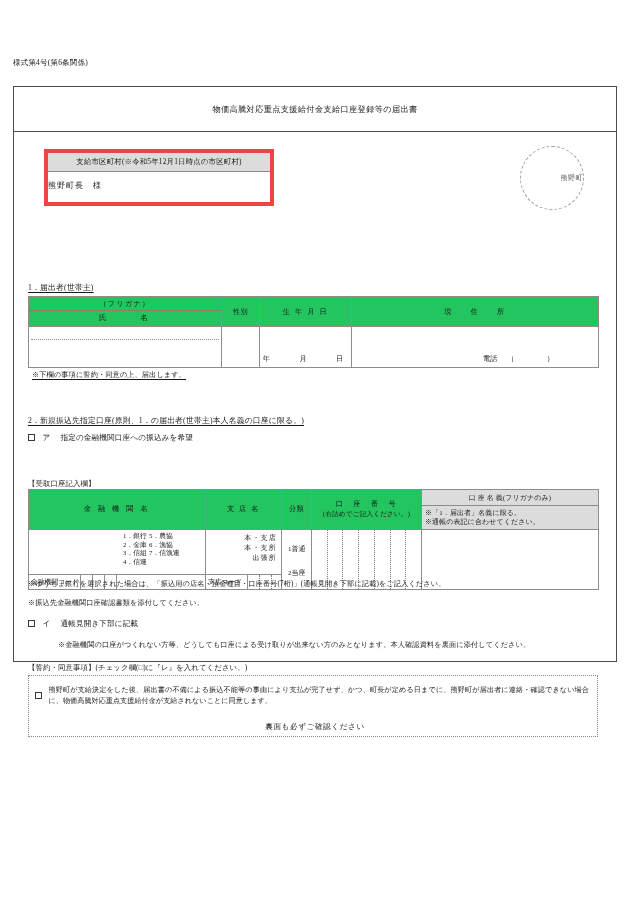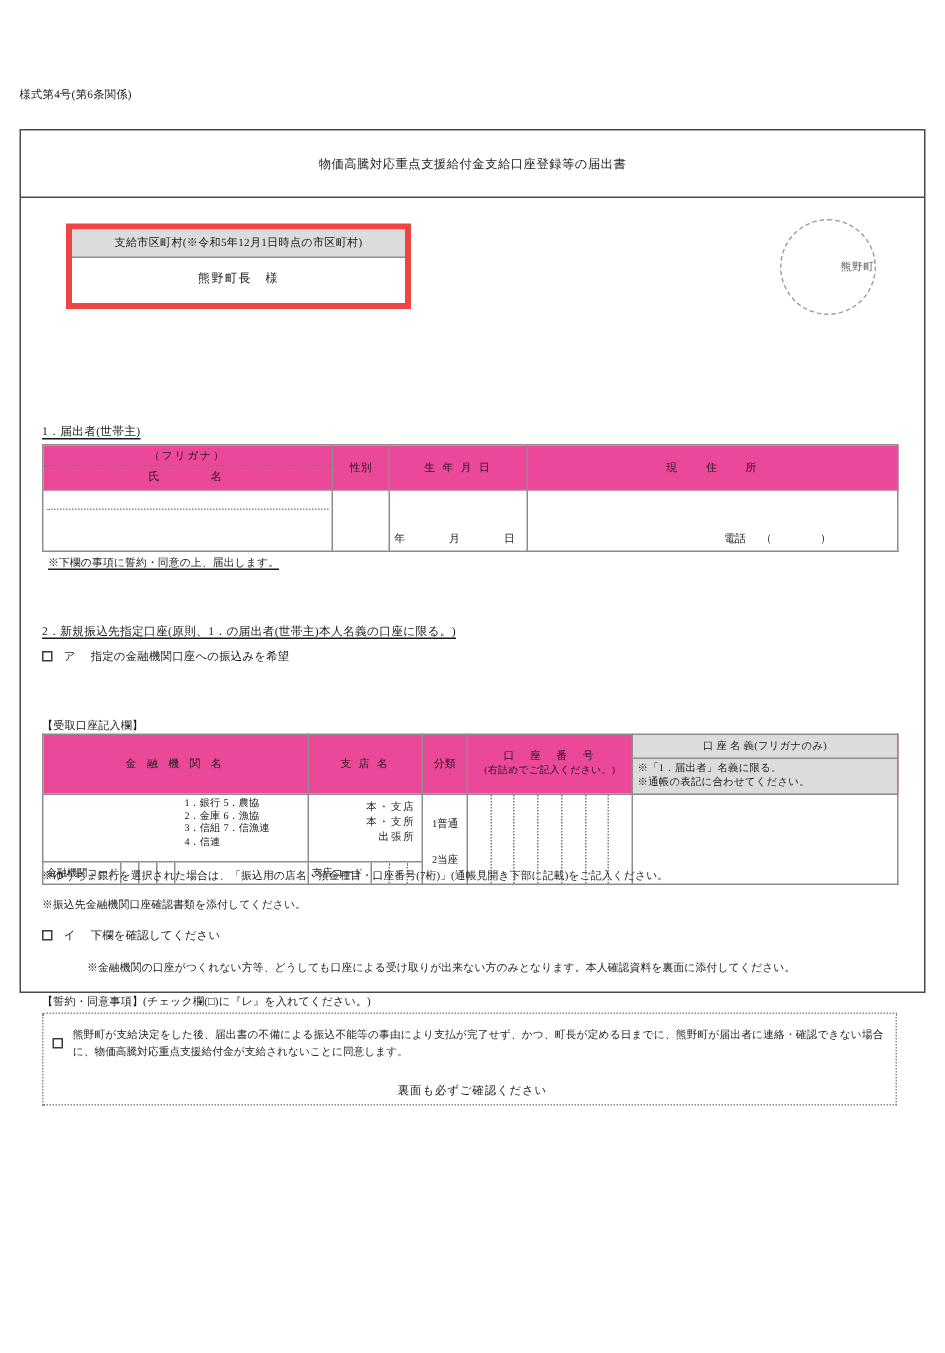--- a/index.html
+++ b/index.html
@@ -83,21 +83,21 @@
     background: #dcdcdc;
     border-bottom: 1px solid #8d8d8d;
     text-align: center;
     font-size: 7.4px;
     padding: 4px 2px 4px;
     letter-spacing: .2px;
     white-space: nowrap;
   }
   .muni-body {
     height: 30px;
-    text-align: center;
+    text-align: left;
     font-size: 8px;
     padding-top: 8px;
     box-sizing: border-box;
     letter-spacing: 1px;
   }
 
   
   .seal {
     position: absolute;
     right: 32px;
@@ -173,21 +173,21 @@
     table-layout: fixed;
   }
   table.grid td, table.grid th {
     border: 1px solid #8d8d8d;
     font-weight: normal;
     font-size: 7.2px;
     padding: 0;
     vertical-align: top;
   }
   .hdr {
-    background: #ec4899;
+    background: #22c55e;
     text-align: center;
     vertical-align: middle !important;
     height: 24px;
     letter-spacing: .2px;
   }
   .sp { letter-spacing: 2.6px; }
   .sp1 { letter-spacing: 1.6px; }
 
   
   .furi-cell { padding: 0 !important; }
@@ -470,21 +470,21 @@
             </td>
           </tr>
         </tbody>
           </table>
       </div>
 
       <div class="p-note1 note">※ゆうちょ銀行を選択された場合は、「振込用の店名・預金種目・口座番号(7桁)」(通帳見開き下部に記載)をご記入ください。</div>
       <div class="p-note2 note">※振込先金融機関口座確認書類を添付してください。</div>
 
       <div class="p-opt-b opt-row">
-        <span class="cb"></span><span class="mk">イ</span><span>下欄を確認してください</span>
+        <span class="cb"></span><span class="mk">イ</span><span>通帳見開き下部に記載</span>
       </div>
       <div class="p-opt-b-note note">※金融機関の口座がつくれない方等、どうしても口座による受け取りが出来ない方のみとなります。本人確認資料を裏面に添付してください。</div>
 
       <div class="p-consent-lb bold-label">【誓約・同意事項】(チェック欄(□)に『レ』を入れてください。)</div>
 
       <div class="p-consent">
         <div class="consent-box">
           <span class="cb"></span>
           <div class="consent-text">熊野町が支給決定をした後、届出書の不備による振込不能等の事由により支払が完了せず、かつ、町長が定める日までに、熊野町が届出者に連絡・確認できない場合に、物価高騰対応重点支援給付金が支給されないことに同意します。</div>
         </div>

